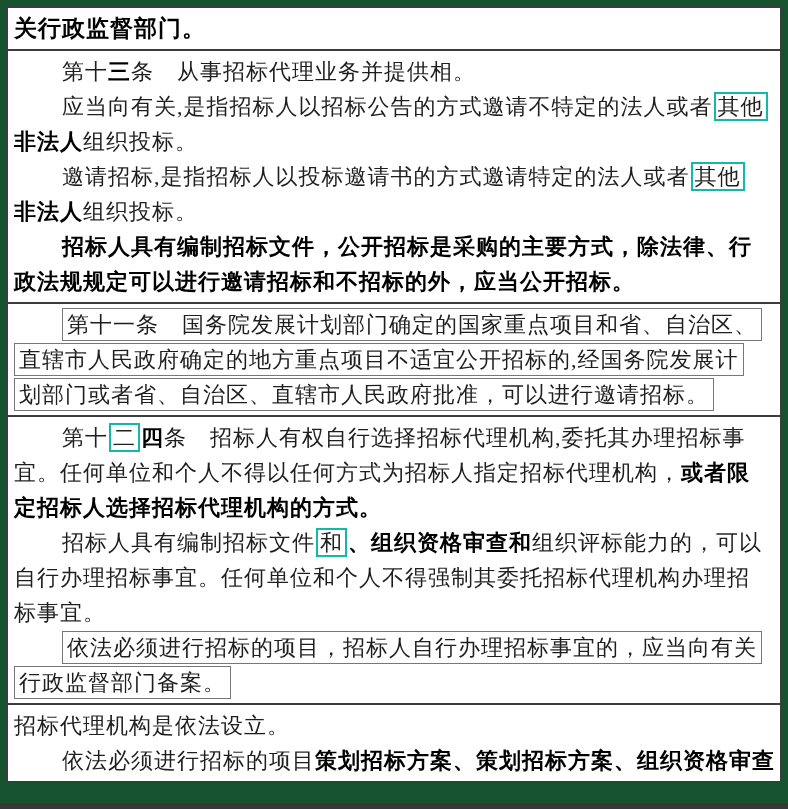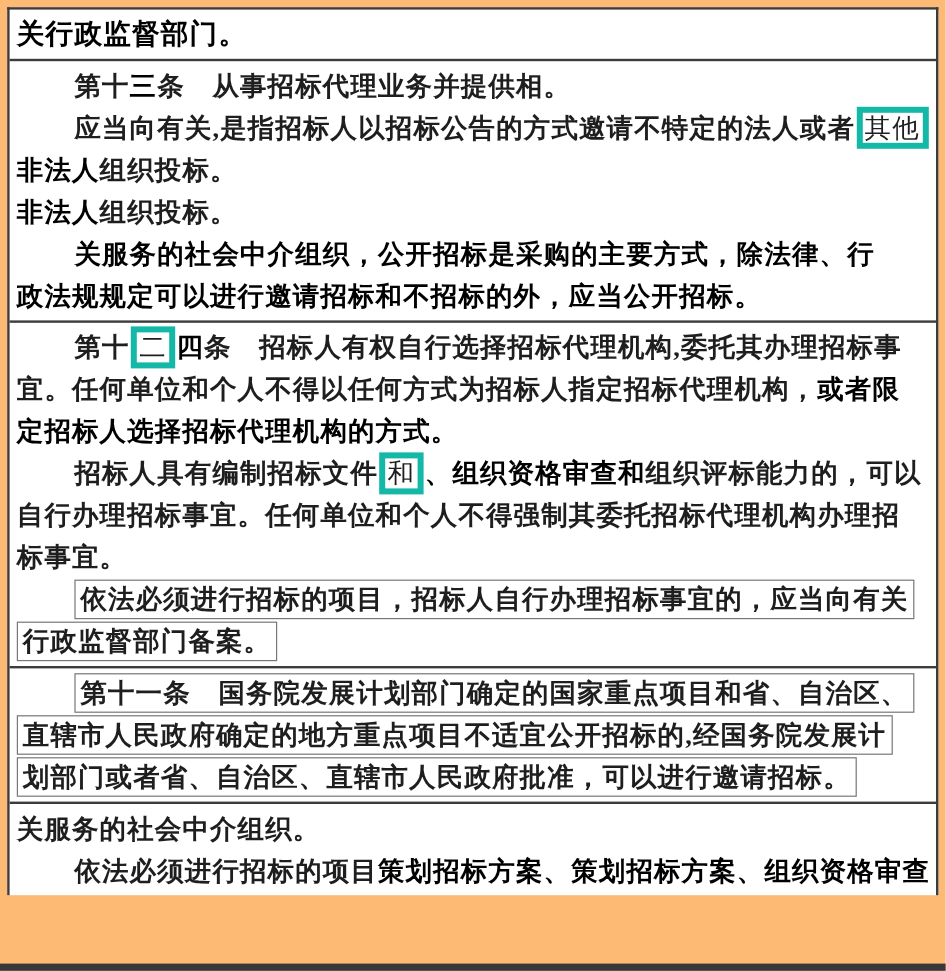--- a/index.html
+++ b/index.html
@@ -2,40 +2,40 @@
 <html><head>
 <meta charset="utf-8">
 <style>
   * { box-sizing: border-box; }
   html, body { margin: 0; padding: 0; }
   body {
     width: 788px; height: 809px; overflow: hidden;
     background: #ffffff;
     font-family: "Liberation Serif", "DejaVu Serif", serif;
   }
-  .page { position: relative; width: 788px; height: 809px; background: #fdba74; }
+  .page { position: relative; width: 788px; height: 809px; background: #14532d; }
   .doc {
     position: absolute; left: 6px; top: 6px; width: 776px;
     border: 2px solid #3c3c3c; border-bottom: none;
     background: #fff;
   }
   .row { border-bottom: 2px solid #3c3c3c; padding: 3px 8px 3px 6px; }
   .row:last-child { border-bottom: none; }
   .line {
     font-size: 22px; line-height: 35px; letter-spacing: 1px;
     color: #1e1e1e; white-space: nowrap;
   }
   .line--indent { padding-left: 48px; }
-  .seg--normal { font-weight: 700; }
+  .seg--normal { font-weight: 400; }
   .seg--bold {
     font-weight: 700; color: #000;
     font-family: "Liberation Sans", "DejaVu Sans", sans-serif;
   }
   .seg--boxed {
-    border: 5px solid #14b8a6; padding: 0 2px; margin: 0 1px;
+    border: 2px solid #14b8a6; padding: 0 2px; margin: 0 1px;
   }
   .line-box {
     display: inline-block; border: 1px solid #777777;
     padding: 0 4px; line-height: 31px; margin: 1px 0;
   }
   [data-name="row-continuation"] .line { font-size: 23px; }
   .bottom-bar {
     position: absolute; left: 0; bottom: 0; width: 788px; height: 6px;
     background: #383838;
   }
@@ -45,38 +45,39 @@
 
 <div class="page" data-name="document-page">
   <div class="doc" data-name="law-comparison-table">
       <div class="row" data-name="row-continuation">
         <div class="line" data-name="text-line"><span class="seg seg--bold" data-name="added-text">关行政监督部门。</span></div>
       </div>
       <div class="row" data-name="row-article-13">
         <div class="line line--indent" data-name="text-line"><span class="seg seg--normal" data-name="text-run">第十</span><span class="seg seg--bold" data-name="added-text">三</span><span class="seg seg--normal" data-name="text-run">条　从事招标代理业务并提供相。</span></div>
         <div class="line line--indent" data-name="text-line"><span class="seg seg--normal" data-name="text-run">应当向有关,是指招标人以招标公告的方式邀请不特定的法人或者</span><span class="seg seg--boxed" data-name="deleted-text-box">其他</span></div>
         <div class="line" data-name="text-line"><span class="seg seg--bold" data-name="added-text">非法人</span><span class="seg seg--normal" data-name="text-run">组织投标。</span></div>
+        <div class="line line--indent" data-name="text-line"><span class="seg seg--normal" data-name="text-run">邀请招标,是指招标人以投标邀请书的方式邀请特定的法人或者</span><span class="seg seg--boxed" data-name="deleted-text-box">其他</span></div>
         <div class="line" data-name="text-line"><span class="seg seg--bold" data-name="added-text">非法人</span><span class="seg seg--normal" data-name="text-run">组织投标。</span></div>
-        <div class="line line--indent" data-name="text-line"><span class="seg seg--bold" data-name="added-text">关服务的社会中介组织，公开招标是采购的主要方式，除法律、行</span></div>
+        <div class="line line--indent" data-name="text-line"><span class="seg seg--bold" data-name="added-text">招标人具有编制招标文件，公开招标是采购的主要方式，除法律、行</span></div>
         <div class="line" data-name="text-line"><span class="seg seg--bold" data-name="added-text">政法规规定可以进行邀请招标和不招标的外，应当公开招标。</span></div>
+      </div>
+      <div class="row" data-name="row-article-11-deleted">
+        <div class="line line--indent" data-name="text-line"><span class="line-box" data-name="deleted-line-box"><span class="seg seg--normal" data-name="text-run">第十一条　国务院发展计划部门确定的国家重点项目和省、自治区、</span></span></div>
+        <div class="line" data-name="text-line"><span class="line-box" data-name="deleted-line-box"><span class="seg seg--normal" data-name="text-run">直辖市人民政府确定的地方重点项目不适宜公开招标的,经国务院发展计</span></span></div>
+        <div class="line" data-name="text-line"><span class="line-box" data-name="deleted-line-box"><span class="seg seg--normal" data-name="text-run">划部门或者省、自治区、直辖市人民政府批准，可以进行邀请招标。</span></span></div>
       </div>
       <div class="row" data-name="row-article-14">
         <div class="line line--indent" data-name="text-line"><span class="seg seg--normal" data-name="text-run">第十</span><span class="seg seg--boxed" data-name="deleted-text-box">二</span><span class="seg seg--bold" data-name="added-text">四</span><span class="seg seg--normal" data-name="text-run">条　招标人有权自行选择招标代理机构,委托其办理招标事</span></div>
         <div class="line" data-name="text-line"><span class="seg seg--normal" data-name="text-run">宜。任何单位和个人不得以任何方式为招标人指定招标代理机构，</span><span class="seg seg--bold" data-name="added-text">或者限</span></div>
         <div class="line" data-name="text-line"><span class="seg seg--bold" data-name="added-text">定招标人选择招标代理机构的方式。</span></div>
         <div class="line line--indent" data-name="text-line"><span class="seg seg--normal" data-name="text-run">招标人具有编制招标文件</span><span class="seg seg--boxed" data-name="deleted-text-box">和</span><span class="seg seg--bold" data-name="added-text">、组织资格审查和</span><span class="seg seg--normal" data-name="text-run">组织评标能力的，可以</span></div>
         <div class="line" data-name="text-line"><span class="seg seg--normal" data-name="text-run">自行办理招标事宜。任何单位和个人不得强制其委托招标代理机构办理招</span></div>
         <div class="line" data-name="text-line"><span class="seg seg--normal" data-name="text-run">标事宜。</span></div>
         <div class="line line--indent" data-name="text-line"><span class="line-box" data-name="deleted-line-box"><span class="seg seg--normal" data-name="text-run">依法必须进行招标的项目，招标人自行办理招标事宜的，应当向有关</span></span></div>
         <div class="line" data-name="text-line"><span class="line-box" data-name="deleted-line-box"><span class="seg seg--normal" data-name="text-run">行政监督部门备案。</span></span></div>
       </div>
-      <div class="row" data-name="row-article-11-deleted">
-        <div class="line line--indent" data-name="text-line"><span class="line-box" data-name="deleted-line-box"><span class="seg seg--normal" data-name="text-run">第十一条　国务院发展计划部门确定的国家重点项目和省、自治区、</span></span></div>
-        <div class="line" data-name="text-line"><span class="line-box" data-name="deleted-line-box"><span class="seg seg--normal" data-name="text-run">直辖市人民政府确定的地方重点项目不适宜公开招标的,经国务院发展计</span></span></div>
-        <div class="line" data-name="text-line"><span class="line-box" data-name="deleted-line-box"><span class="seg seg--normal" data-name="text-run">划部门或者省、自治区、直辖市人民政府批准，可以进行邀请招标。</span></span></div>
-      </div>
       <div class="row" data-name="row-article-15">
-        <div class="line" data-name="text-line"><span class="seg seg--normal" data-name="text-run">关服务的社会中介组织。</span></div>
+        <div class="line" data-name="text-line"><span class="seg seg--normal" data-name="text-run">招标代理机构是依法设立。</span></div>
         <div class="line line--indent" data-name="text-line"><span class="seg seg--normal" data-name="text-run">依法必须进行招标的项目</span><span class="seg seg--bold" data-name="added-text">策划招标方案、策划招标方案、组织资格审查</span></div>
       </div>
     </div>
   <div class="bottom-bar" data-name="bottom-cutoff-bar"></div>
 </div>
 
 </body></html>

